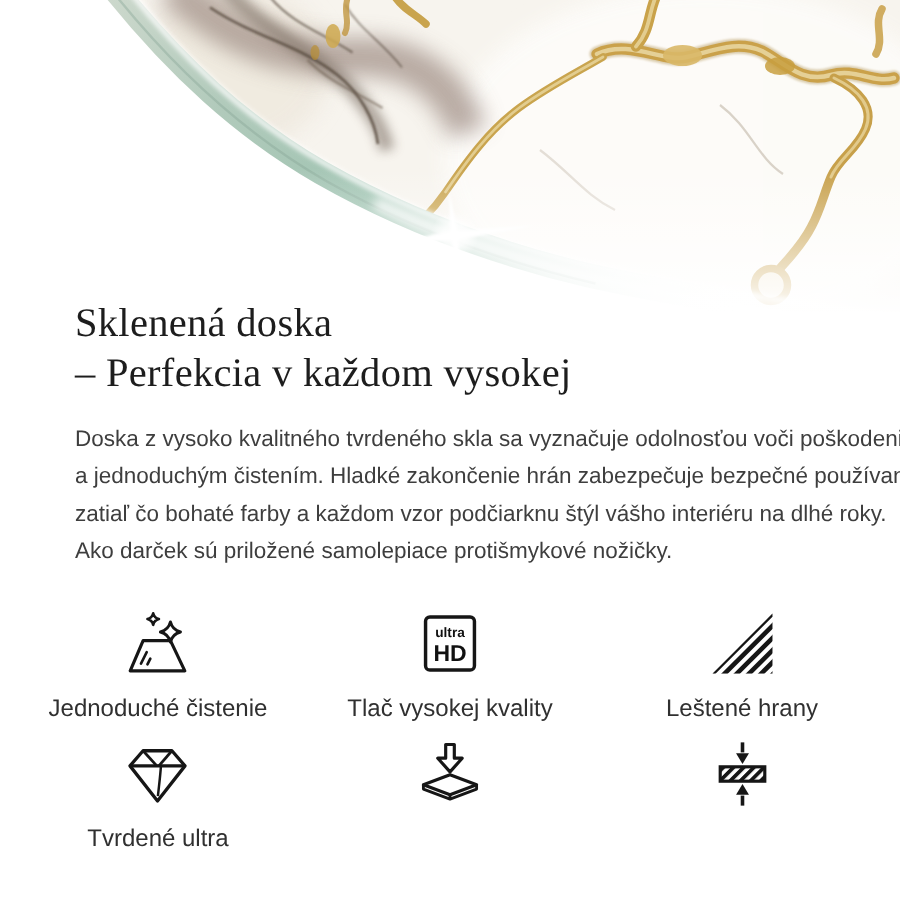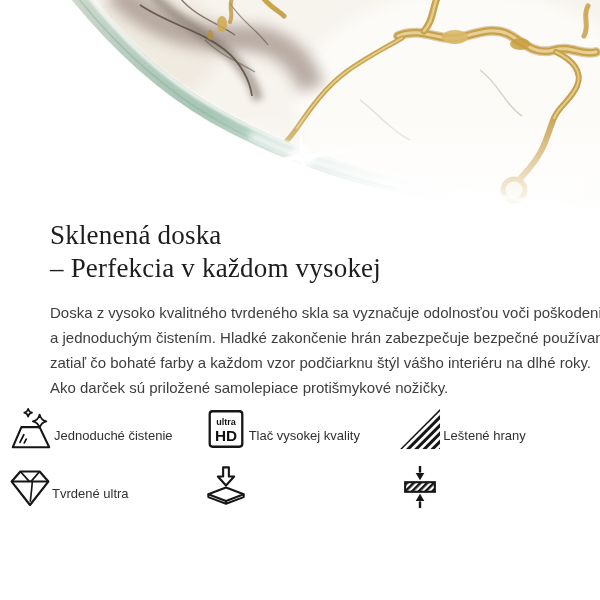--- a/index.html
+++ b/index.html
@@ -4,37 +4,37 @@
 <style>
   html,body{margin:0;padding:0;}
   body{
     width:600px;height:600px;position:relative;overflow:hidden;
     background:#ffffff;
     font-family:"Liberation Sans", sans-serif;
     -webkit-font-smoothing:antialiased;
   }
   .hero{position:absolute;top:0;left:0;width:600px;height:232px;z-index:1;}
   .hero svg{display:block;}
-  .content{position:absolute;left:50px;top:219px;width:505px;z-index:2;}
+  .content{position:absolute;left:50px;top:199px;width:505px;z-index:2;}
   h1{
     margin:0;font-family:"Liberation Serif", serif;font-weight:400;
     font-size:27px;line-height:33px;color:#1d1d1d;letter-spacing:.2px;
   }
   h1 span{display:block;}
   .desc{margin-top:15px;font-size:15px;line-height:25px;color:#3e3e3e;}
   .desc div{white-space:nowrap;}
   .features{
     position:absolute;left:0;top:406px;width:600px;z-index:2;
     box-sizing:border-box;padding:0 8px;
     display:grid;grid-template-columns:repeat(3,1fr);row-gap:12px;
   }
-  .feature{display:flex;flex-direction:row;align-items:center;}
+  .feature{display:flex;flex-direction:column;align-items:center;}
   .icon-box{height:46px;display:flex;align-items:flex-end;justify-content:center;}
   .feature .label{
-    margin-top:13px;font-size:13px;line-height:16px;color:#303030;
+    margin-top:13px;font-size:16px;line-height:16px;color:#303030;
     text-align:center;max-width:168px;
   }
   .icon-box svg{overflow:visible;}
 </style>
 </head>
 <body>
 
 <div class="hero">
   <svg width="600" height="232" viewBox="0 0 232" preserveAspectRatio="none" style="width:600px;height:232px">
     <defs>

